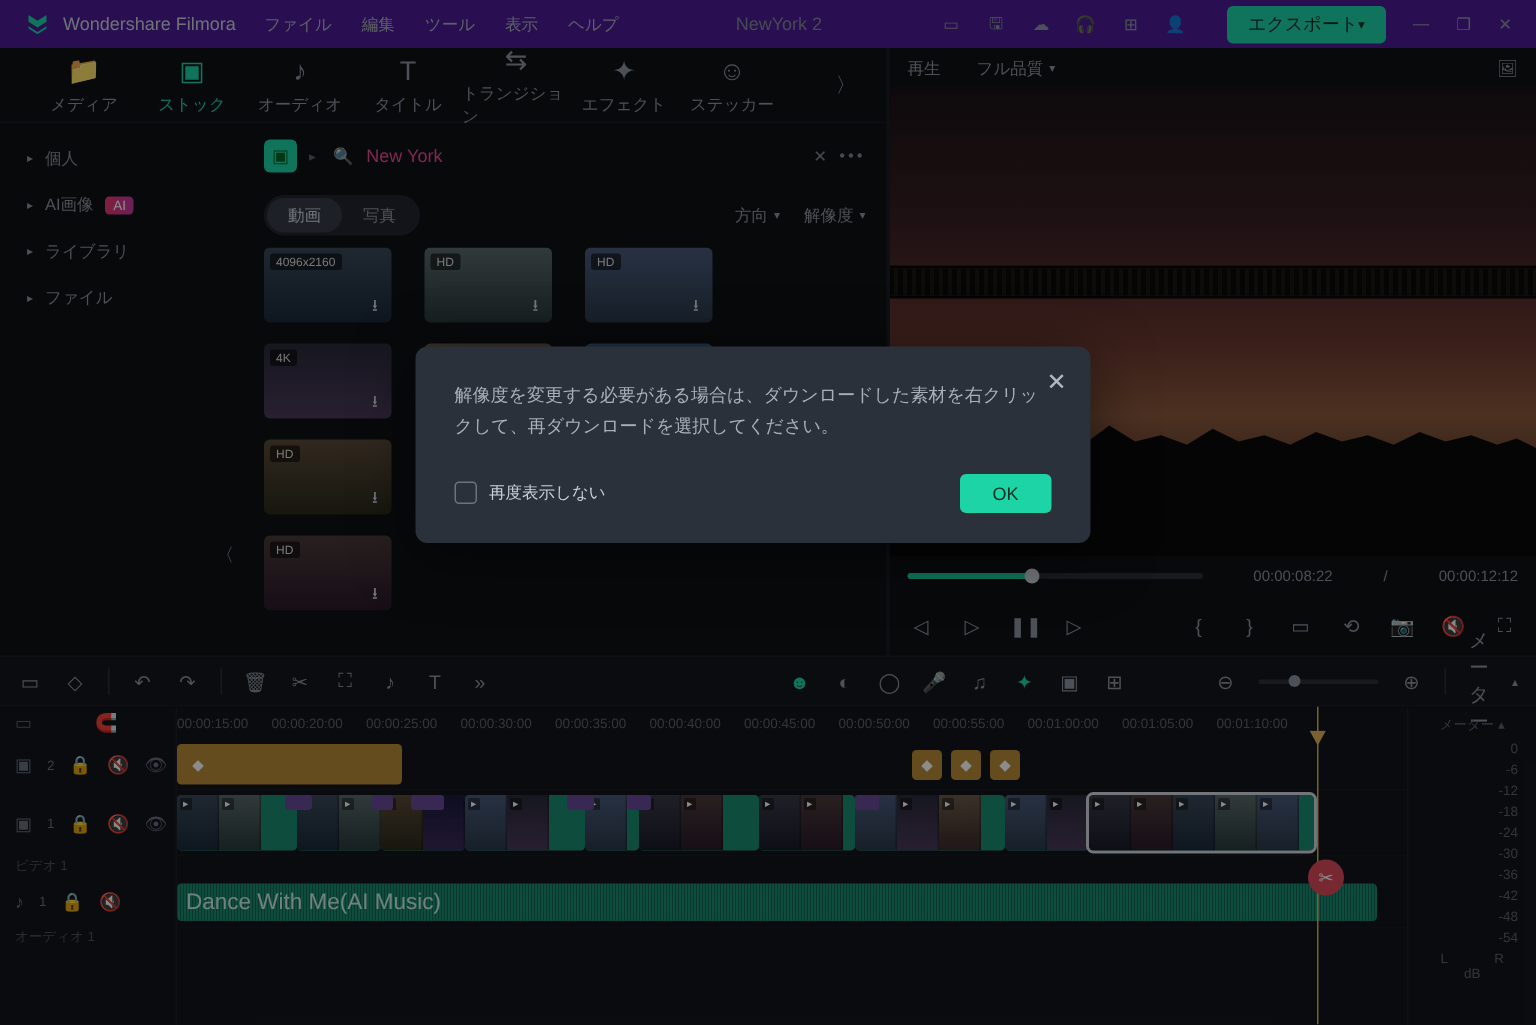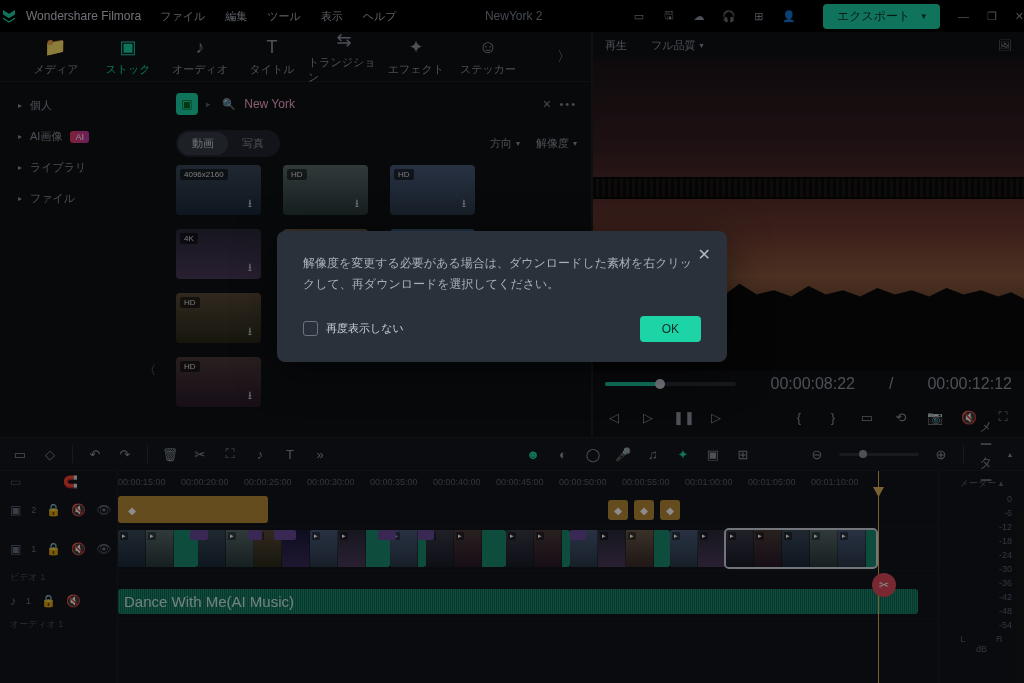--- a/index.html
+++ b/index.html
@@ -1,28 +1,28 @@
 <!DOCTYPE html>
 <html><head>
 <meta charset="utf-8">
 <style>
 * { margin: 0; padding: 0; box-sizing: border-box; font-family: -apple-system, "Segoe UI", sans-serif; }
 body { background: #0f1114; color: #a8b0ba; font-size: 11px; overflow: hidden; width: 1024px; height: 683px; position: relative; }
 
 
-.titlebar { height: 32px; display: flex; align-items: center; padding: 0 0; background: #000000; }
+.titlebar { height: 32px; display: flex; align-items: center; padding: 0 16px; background: #4c1d95; }
 .title-logo { width: 18px; height: 18px; margin-right: 8px; display: flex; align-items: center; justify-content: center; }
 .title-logo svg { width: 18px; height: 18px; }
 .app-name { color: #c9d0d9; font-size: 12px; }
 .menus { display: flex; gap: 20px; margin-left: 19px; }
 .menus span { color: #a8b0ba; cursor: pointer; }
 .title-center { flex: 1; text-align: center; color: #7e8894; font-size: 12px; }
 .title-icons { display: flex; gap: 14px; align-items: center; }
 .title-icons .ic { width: 16px; height: 16px; color: #8a939e; cursor: pointer; display: flex; align-items: center; justify-content: center; }
-.export-btn { background: #1dd4a7; color: #0a2e24; padding: 4px 14px; border-radius: 4px; margin-left: 12px; cursor: pointer; font-size: 12px; display: flex; align-items: center; gap: 11px; }
+.export-btn { background: #1dd4a7; color: #0a2e24; padding: 4px 14px; border-radius: 4px; margin-left: 12px; cursor: pointer; font-size: 12px; display: flex; align-items: center; gap: 0; }
 .win-ctrl { display: flex; gap: 18px; margin-left: 18px; color: #8a939e; }
 .win-ctrl span { cursor: pointer; }
 
 
 .top-row { display: flex; height: 405px; }
 
 
 .lib-tabs { display: flex; align-items: center; height: 50px; padding: 0 20px; gap: 0; border-bottom: 1px solid #1a1e24; }
 .lib-tab { display: flex; flex-direction: column; align-items: center; gap: 4px; width: 72px; color: #8a939e; cursor: pointer; }
 .lib-tab.active { color: #1dd4a7; }
@@ -33,21 +33,21 @@
 .lib-side { width: 170px; padding: 8px 0; }
 .side-item { padding: 8px 18px; color: #8a939e; cursor: pointer; display: flex; align-items: center; gap: 8px; }
 .side-item .chev { font-size: 8px; }
 .badge-ai { background: linear-gradient(90deg,#e83a6b,#c53aa6); color: #fff; font-size: 9px; padding: 1px 5px; border-radius: 3px; }
 .side-collapse { color: #8a939e; font-size: 12px; display: flex; justify-content: flex-end; padding: 8px 14px; cursor: pointer; }
 
 .lib-main { flex: 1; padding: 6px 14px 6px 6px; display: flex; flex-direction: column; }
 .lib-top { display: flex; align-items: center; gap: 8px; height: 32px; }
 .crumb-ic { width: 22px; height: 22px; background: #1dd4a7; border-radius: 4px; display: flex; align-items: center; justify-content: center; color: #062; font-size: 12px; }
 .search-wrap { flex: 1; display: flex; align-items: center; gap: 8px; color: #5a6370; padding: 0 4px; }
-.search-wrap input { background: transparent; border: none; color: #f9a8d4; font-size: 12px; outline: none; flex: 1; }
+.search-wrap input { background: transparent; border: none; color: #ec4899; font-size: 12px; outline: none; flex: 1; }
 .lib-top .x { color: #7e8894; cursor: pointer; }
 .lib-top .dots { color: #7e8894; cursor: pointer; letter-spacing: 2px; }
 
 .filter-row { display: flex; align-items: center; gap: 4px; margin: 10px 0 8px; }
 .pill-group { background: #21262e; border-radius: 14px; padding: 2px; display: flex; }
 .pill { padding: 4px 14px; border-radius: 12px; color: #8a939e; cursor: pointer; }
 .pill.active { background: #353c47; color: #d0d7e0; }
 .filter-row .spacer { flex: 1; }
 .filter-dd { color: #8a939e; cursor: pointer; display: flex; align-items: center; gap: 4px; margin-left: 12px; }
 
@@ -64,21 +64,21 @@
 .prev-top .pic-ic { cursor: pointer; }
 .prev-video { flex: 1; position: relative; overflow: hidden; }
 .sky { position: absolute; inset: 0; background: linear-gradient(#1a1216 0%, #3a2024 30%, #6b3a30 55%, #8c5a3e 70%, #1a1012 100%); }
 .bridge { position: absolute; left: 0; right: 0; top: 38%; height: 22px; background: repeating-linear-gradient(90deg, #0c0a0a, #0c0a0a 3px, #1a1614 3px, #1a1614 6px); border-top: 2px solid #0a0808; border-bottom: 2px solid #0a0808; }
 .skyline { position: absolute; left: 0; right: 0; bottom: 0; height: 34%; background: #0a0a0c; clip-path: polygon(0 40%, 3% 42%, 6% 30%, 9% 38%, 12% 20%, 15% 32%, 18% 26%, 22% 34%, 26% 22%, 30% 30%, 34% 18%, 38% 28%, 42% 24%, 46% 30%, 50% 20%, 54% 28%, 58% 24%, 62% 30%, 66% 22%, 70% 28%, 74% 24%, 78% 30%, 82% 22%, 86% 28%, 90% 24%, 94% 30%, 97% 26%, 100% 32%, 100% 100%, 0 100%); }
 
 .prev-seek { height: 26px; display: flex; align-items: center; padding: 0 12px; gap: 10px; color: #8a939e; }
 .seek-track { flex: 1; position: relative; height: 4px; background: #2a3038; border-radius: 2px; }
 .seek-fill { position: absolute; left: 0; top: 0; bottom: 0; width: 42%; background: #1dd4a7; border-radius: 2px; }
 .seek-dot { position: absolute; left: 42%; top: 50%; width: 10px; height: 10px; background: #d0d7e0; border-radius: 50%; transform: translate(-50%,-50%); }
-.tc { font-variant-numeric: tabular-nums; font-size: 16px; padding-left: 24px; }
+.tc { font-variant-numeric: tabular-nums; font-size: 10px; padding-left: 24px; }
 
 .prev-ctrl { height: 40px; display: flex; align-items: center; justify-content: center; gap: 16px; color: #8a939e; padding: 0 12px; }
 .prev-ctrl .spacer { flex: 1; }
 .prev-ctrl .ic { cursor: pointer; width: 18px; text-align: center; font-size: 13px; }
 
 
 .left-panel { flex: 1; display: flex; flex-direction: column; border-right: 1px solid #1a1e24; }
 
 
 .toolbar { height: 34px; background: #14171c; border-top: 1px solid #1a1e24; border-bottom: 1px solid #1a1e24; display: flex; align-items: center; padding: 0 12px; gap: 14px; color: #8a939e; }

